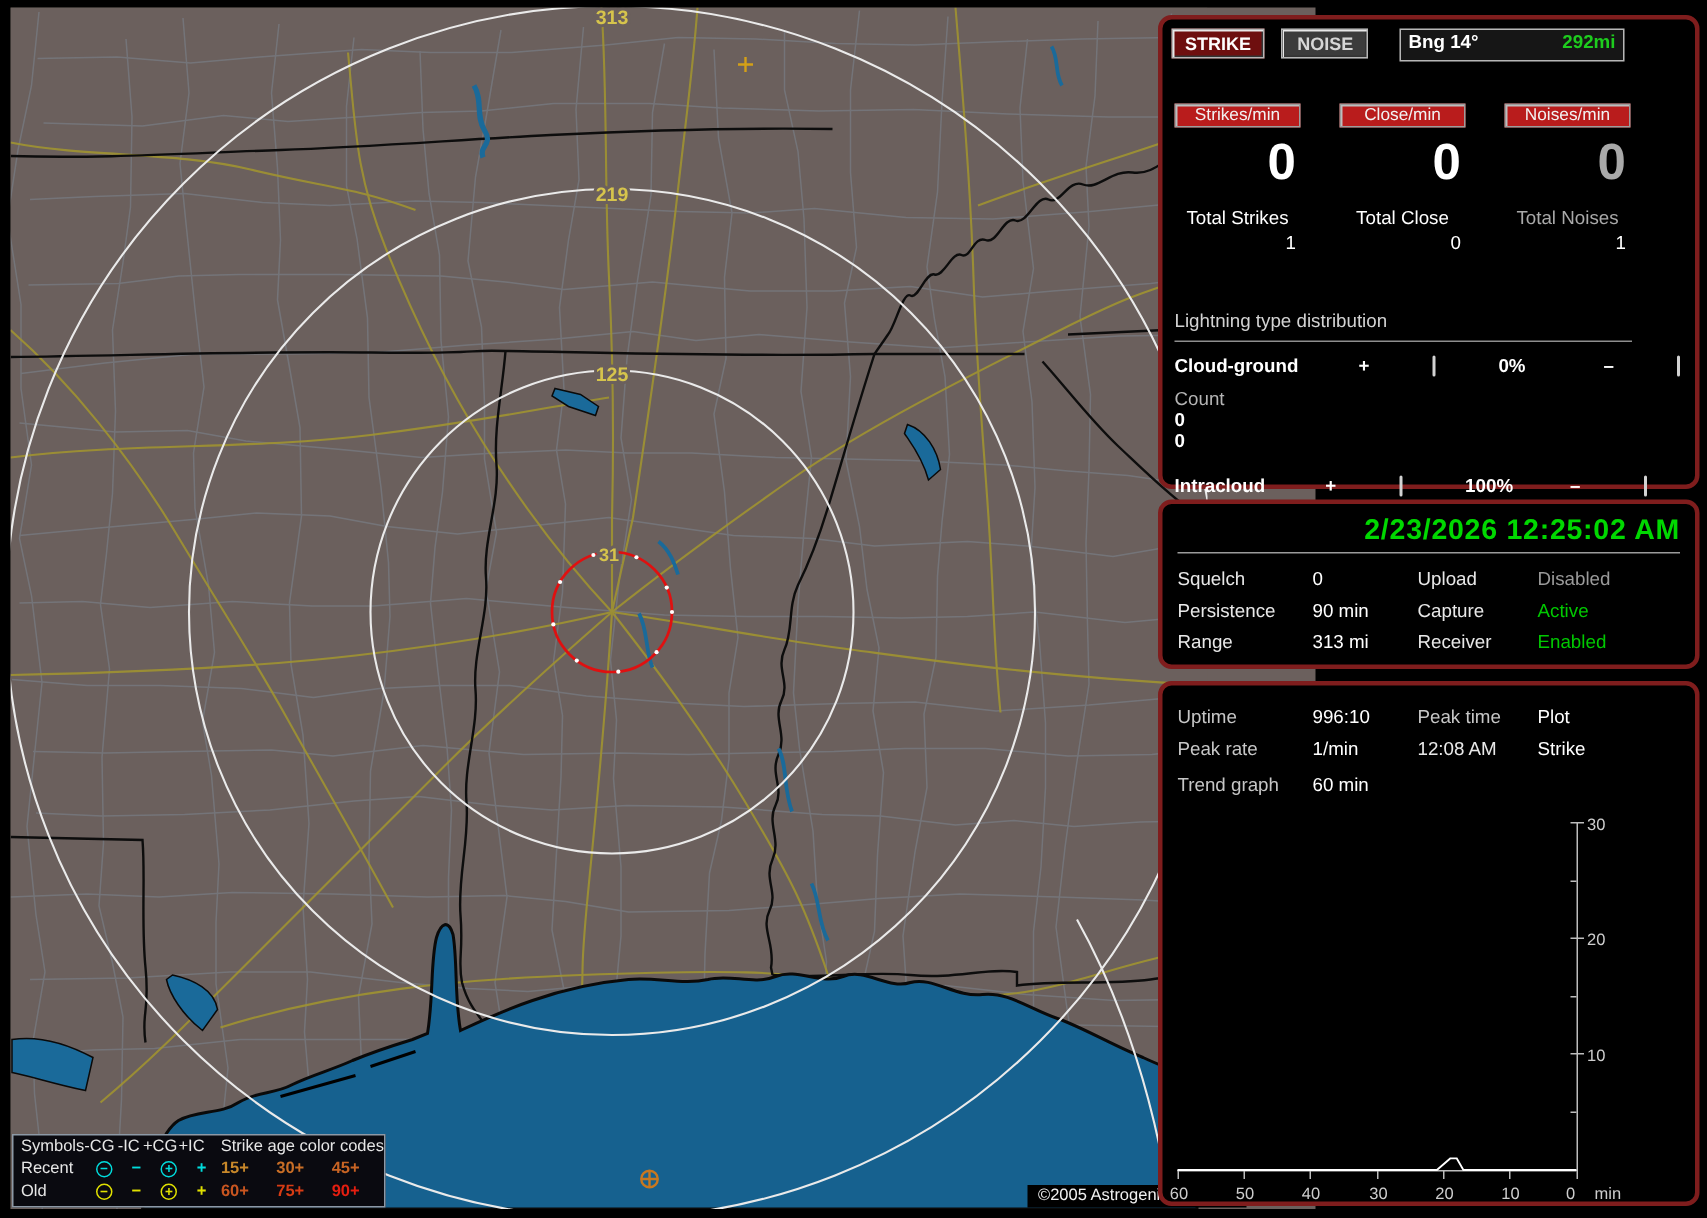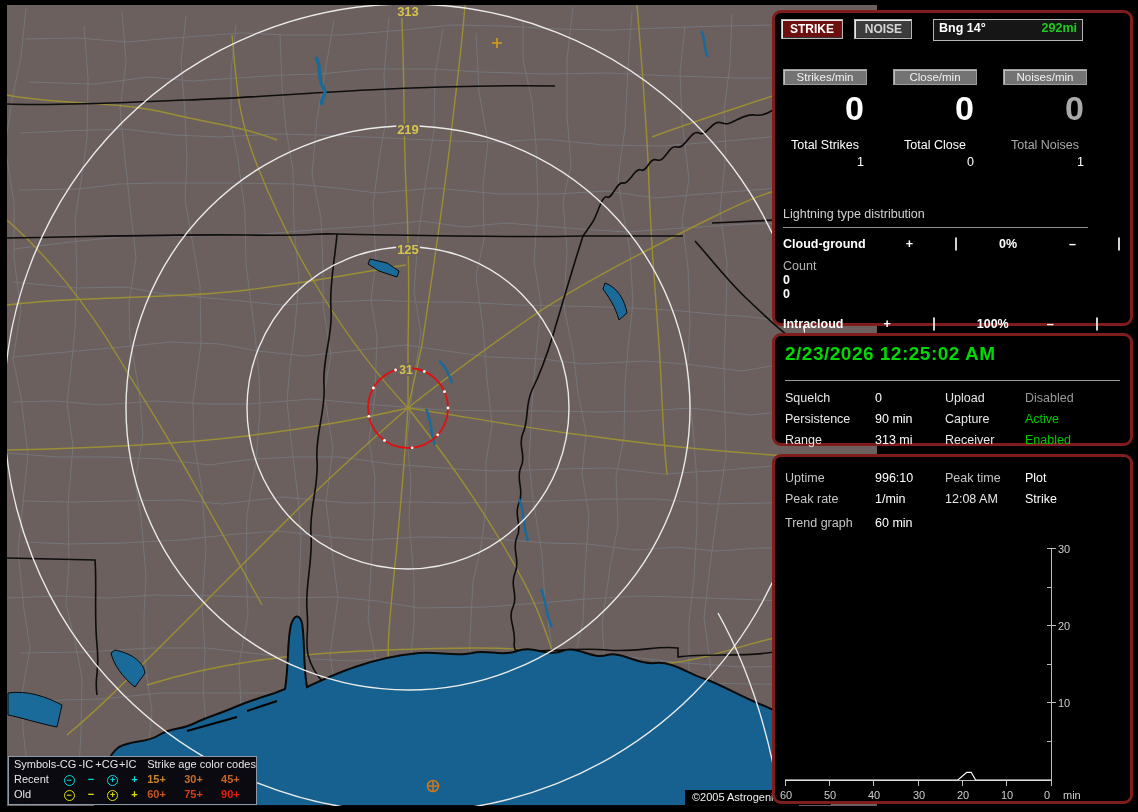--- a/index.html
+++ b/index.html
@@ -35,21 +35,21 @@
     border:1px solid #b6b6b6;box-shadow:inset 1px 1px 0 #e8e8e8, inset -1px -1px 0 #333;
     padding:2px 0;vertical-align:top;cursor:default;}
   #btn-strike{width:60px;background:#6e0f0f;color:#fff;margin-right:7px;}
   #btn-noise{width:56px;background:#3c3c3c;color:#d6d6d6;}
   #bng{position:absolute;right:6px;top:0;width:138px;height:18px;background:#161616;border:1px solid #b6b6b6;
     font-size:12.5px;font-weight:bold;padding:1px 5px;display:flex;justify-content:space-between;}
   #bng .b1{color:#fff;} #bng .b2{color:#1ecb1e;text-align:right;}
 
   #counters{position:absolute;left:8px;top:56px;width:308px;display:flex;}
   .cnt-col{width:84px;margin-right:26px;} .cnt-col:last-child{margin-right:0;}
-  .cnt-btn{background:#737373;color:#f2f2f2;font-size:11.5px;text-align:center;border:1px solid #9d9d9d;
+  .cnt-btn{background:#b91c1c;color:#f2f2f2;font-size:11.5px;text-align:center;border:1px solid #9d9d9d;
     box-shadow:inset 1px 1px 0 #bdbdbd;padding:1px 0;}
   .cnt-zero{font-size:34px;font-weight:bold;color:#fff;text-align:right;padding-right:3px;margin-top:2px;height:42px;line-height:42px;}
   .cnt-zero.dim,.cnt-total-label.dim{color:#a9a9a9;}
   .cnt-total-label{font-size:12.5px;color:#fff;text-align:center;margin-top:9px;}
   .cnt-total-val{font-size:12.5px;color:#fff;text-align:right;padding-right:3px;margin-top:3px;}
 
   #dist{position:absolute;left:8px;top:194px;width:305px;color:#fff;}
   #dist-title{font-size:12.5px;color:#d2d2d2;border-bottom:1px solid #8e8e8e;padding-bottom:6px;}
   .dist-row{display:flex;align-items:center;margin-top:9px;font-size:12.5px;white-space:nowrap;gap:40px;}
   .d-label{width:100px;font-weight:bold;}
@@ -57,21 +57,21 @@
   .d-bar{width:68px;height:12px;border:1px solid #d2d2d2;border-radius:6px;background:#000;overflow:hidden;margin:0 2px;}
   .d-fill{height:100%;border-radius:5px;}
   .d-pct{min-width:30px;font-weight:bold;}
   .count-row{display:flex;margin-top:8px;font-size:12.5px;flex-direction:column;}
   .c-label{width:104px;color:#b4b4b4;}
   .c-v1{width:112px;font-weight:bold;}
   .c-v2{font-weight:bold;}
 
   
   #timestamp{margin:7px 10px 0 10px;color:#00d800;font-size:19px;font-weight:bold;letter-spacing:0.5px;
-    border-bottom:1px solid #9b9b9b;padding-bottom:15px;white-space:nowrap;}
+    border-bottom:1px solid #9b9b9b;padding-bottom:3px;white-space:nowrap;text-align:right;}
   .grid-rows{margin:10px 10px 0 10px;font-size:12.5px;}
   .g-row{display:flex;margin-bottom:7px;}
   .g-l1{width:90px;color:#e8e8e8;} .g-v1{width:70px;color:#fff;}
   .g-l2{width:80px;color:#e8e8e8;} .g-v2{color:#fff;}
   .v-gray{color:#9a9a9a;} .v-green{color:#00c800;}
   .lab{color:#c6c6c6;}
 
   
   #trend-svg{position:absolute;left:0;top:86px;}
   .tick-txt{font-size:11px;fill:#cdcdcd;font-family:"Liberation Sans","DejaVu Sans",sans-serif;}

